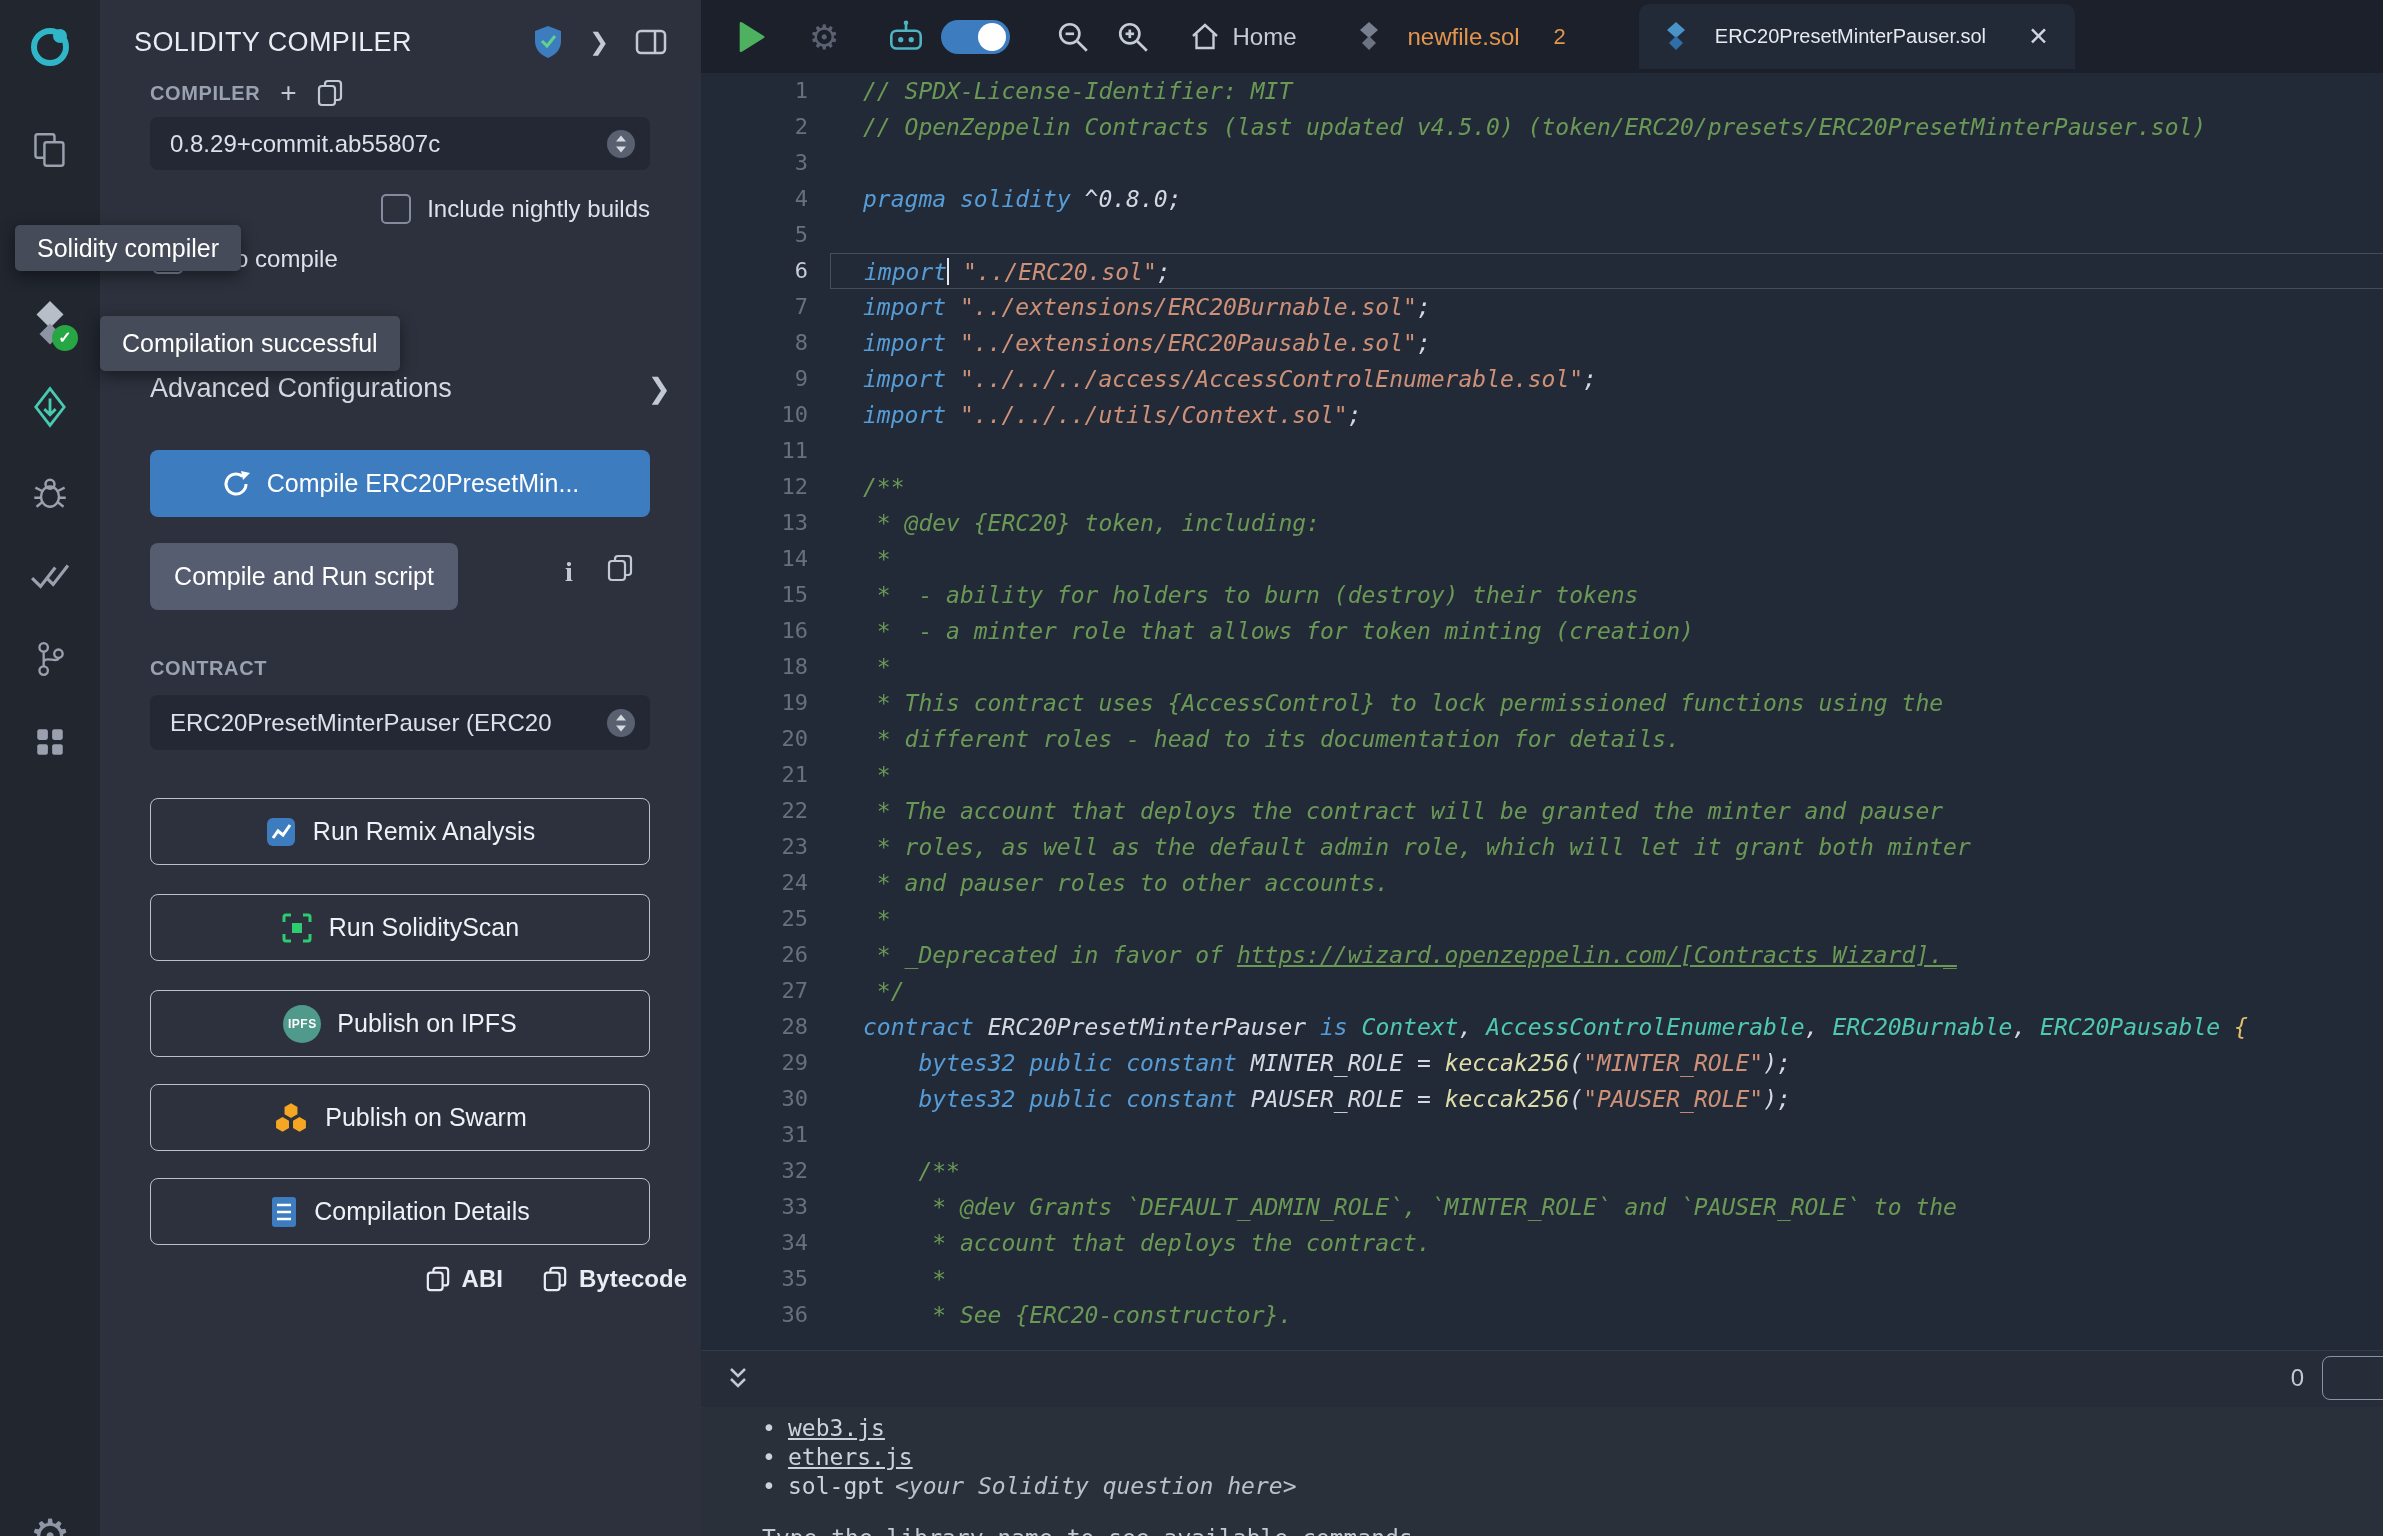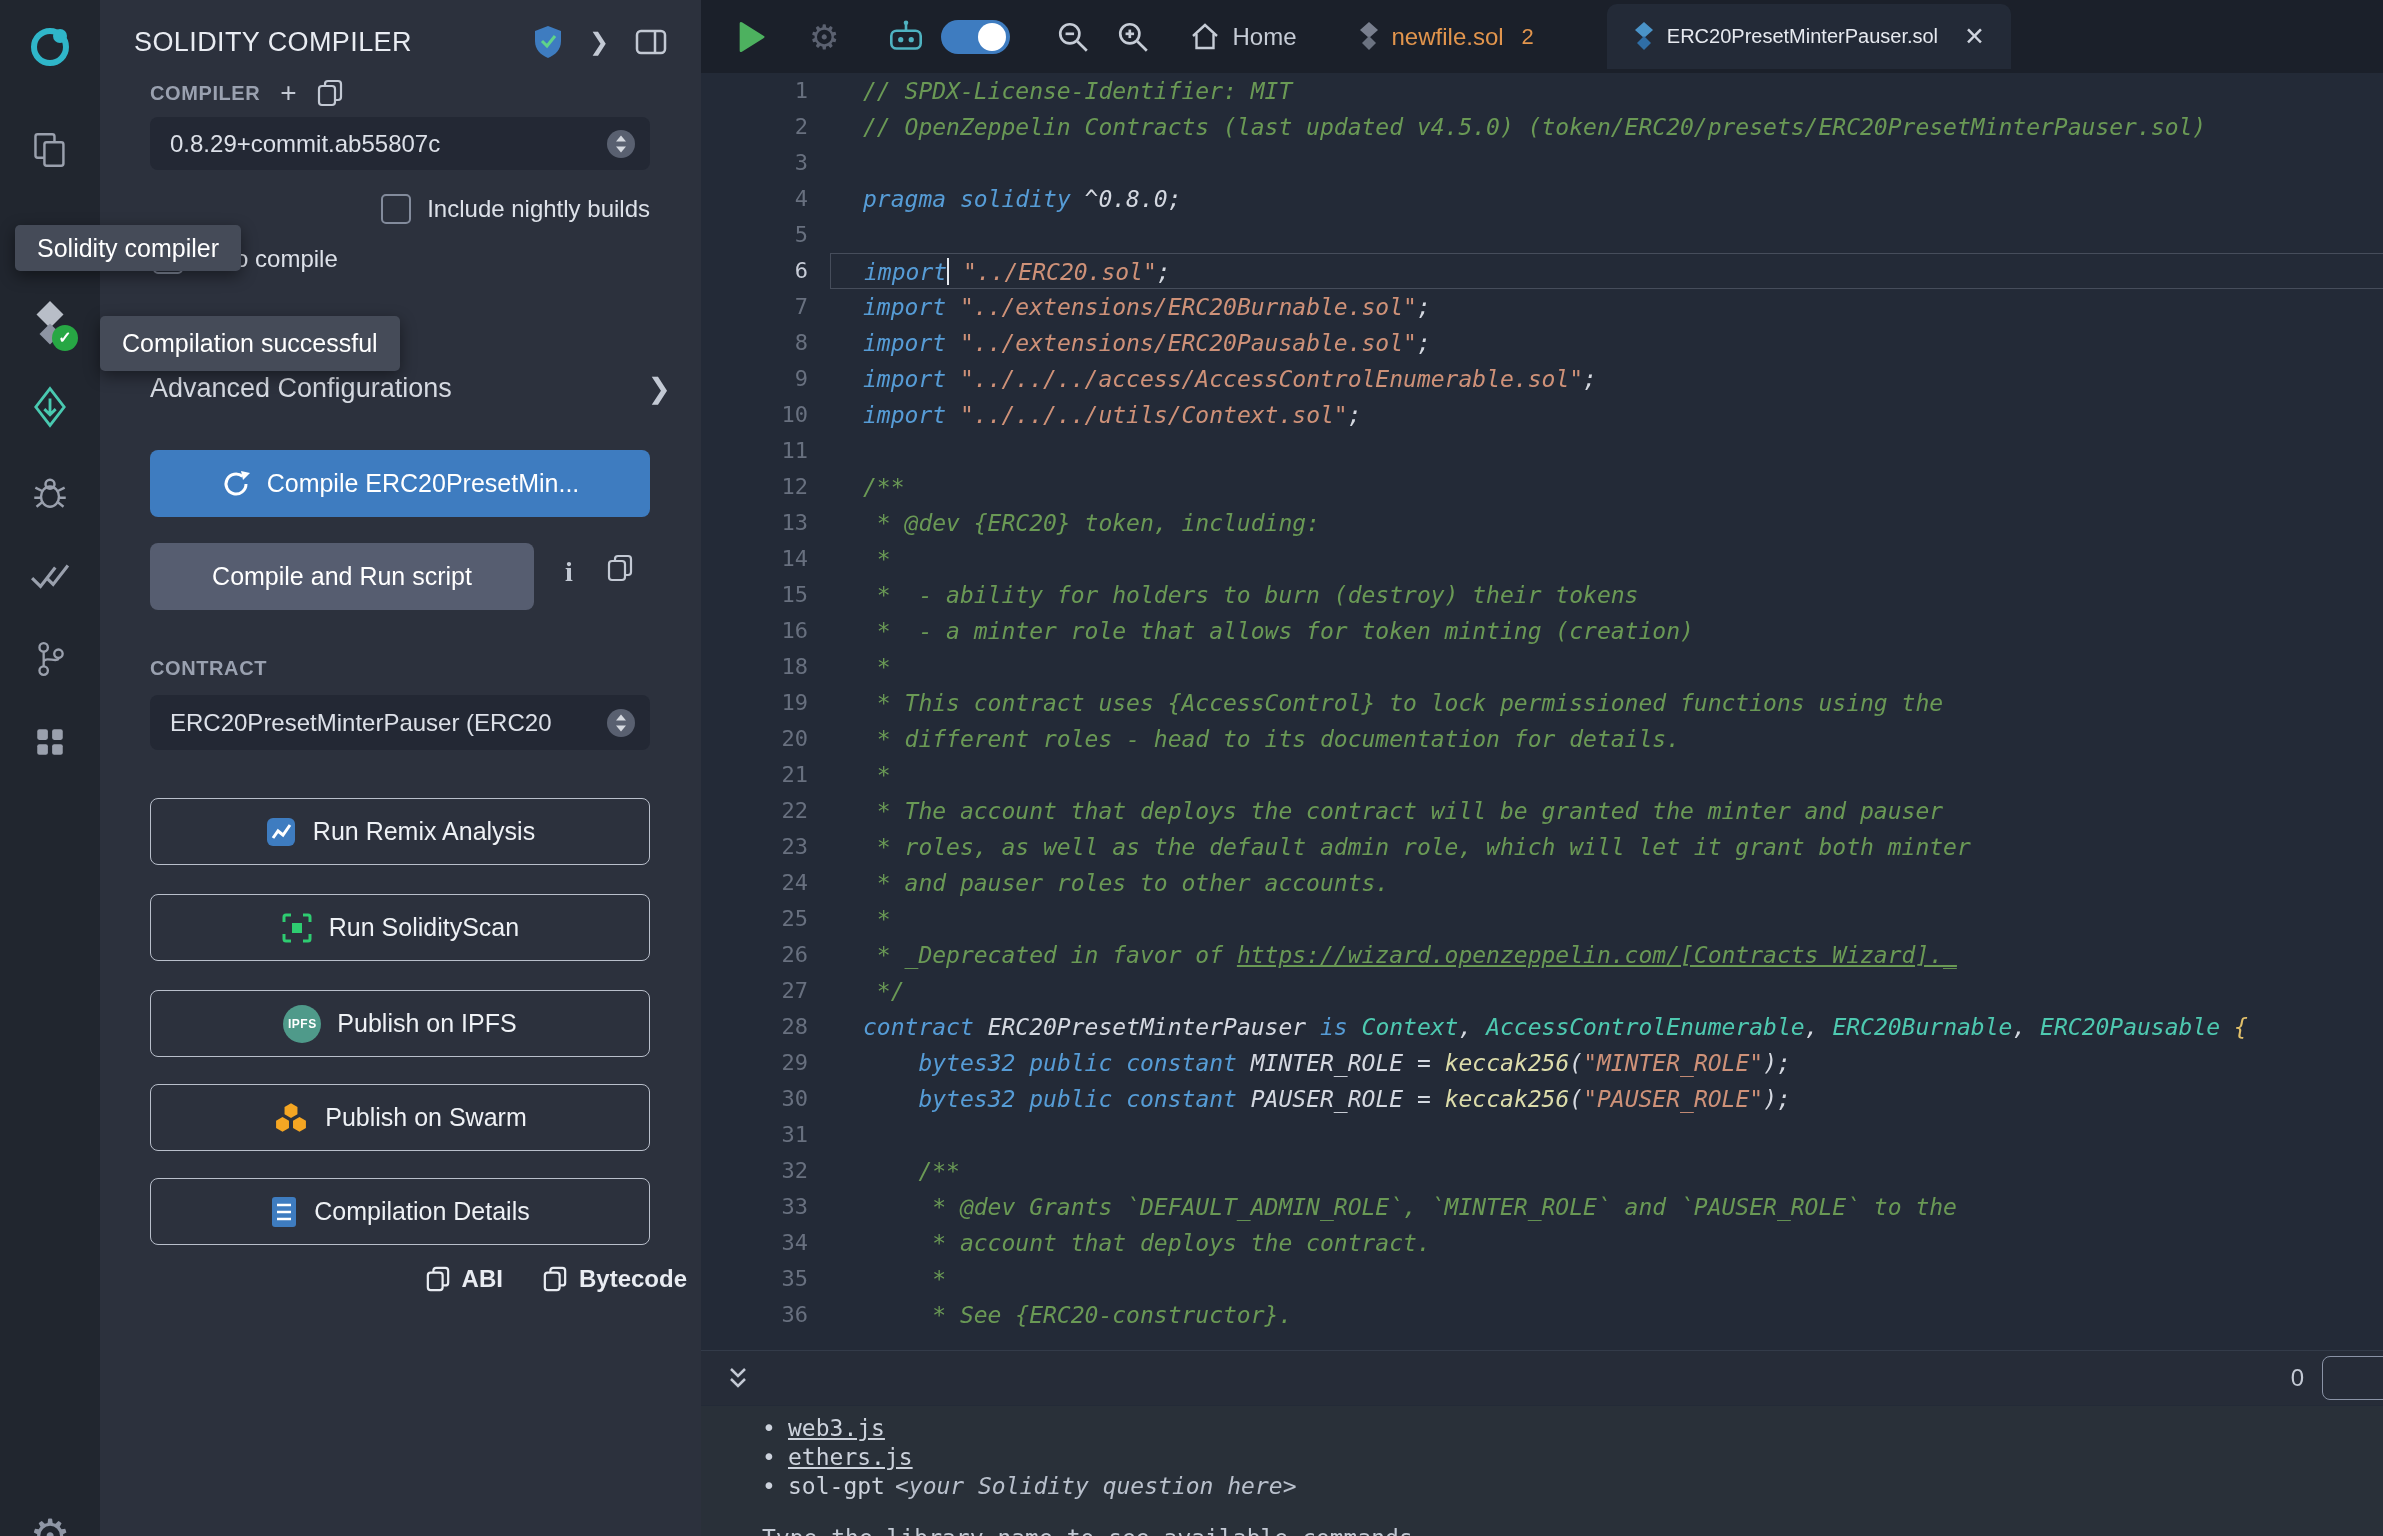--- a/index.html
+++ b/index.html
@@ -28,21 +28,21 @@
             white-space:nowrap; overflow:hidden; }
   .select .stepper { position:absolute; right:14px; top:50%; transform:translateY(-50%); }
   .chk-row { position:absolute; display:flex; align-items:center; gap:16px; font-size:24px; color:#dde1e9; }
   .checkbox { width:30px; height:30px; border:2px solid #838b9c; border-radius:5px; background:transparent; flex:0 0 auto; }
   .adv-row { position:absolute; left:50px; right:30px; top:364px; height:48px; display:flex; align-items:center; }
   .adv-row .label { font-size:27px; color:#d6dae2; }
   .adv-row .chev { margin-left:auto; font-size:28px; }
   .btn { position:absolute; left:50px; height:67px; border-radius:8px; display:flex; align-items:center;
          justify-content:center; gap:16px; font-size:25px; color:#fff; cursor:pointer; }
   .btn-primary { width:500px; background:#3e7cc0; }
-  .btn-secondary { width:384px; background:#565d70; }
+  .btn-secondary { width:308px; background:#565d70; }
   .btn-outline { width:500px; background:transparent; border:1px solid #b9bfcb; color:#eef1f5; }
   .side-glyph { position:absolute; font-size:26px; color:#c3c9d4; }
   .info-glyph { font-family:"Liberation Serif",serif; font-weight:bold; font-size:28px; color:#c3c9d4; }
   .abi-row { position:absolute; right:14px; top:1265px; display:flex; align-items:flex-start; gap:40px; }
   .abi-item { display:flex; align-items:center; gap:12px; font-size:24px; font-weight:bold; color:#e9ecf2; }
   .ipfs-circle { width:38px; height:38px; border-radius:50%; background:#4f9a8a; color:#fff; font-size:12px;
                  font-weight:bold; display:flex; align-items:center; justify-content:center; letter-spacing:0.5px; }
 
   
   .tooltip { position:absolute; background:#454b58; color:#fff; border-radius:5px; display:flex; align-items:center;
@@ -51,21 +51,21 @@
   .tooltip-2 { left:100px; top:316px; height:55px; }
 
   
   .main { position:absolute; left:701px; top:0; right:0; bottom:0; background:#232a37; overflow:hidden; }
   .tabbar { position:absolute; left:0; right:0; top:0; height:73px; background:#1b202a; display:flex; align-items:flex-end; }
   .tb-inner { display:flex; align-items:center; height:73px; }
   .tb-icon { display:flex; align-items:center; justify-content:center; }
   .toggle { width:69px; height:34px; border-radius:17px; background:#3e7cc0; position:relative; }
   .toggle .knob { position:absolute; right:4px; top:3px; width:28px; height:28px; border-radius:50%; background:#fff; }
   .home-label { font-size:24px; color:#c6ccd6; margin-left:12px; }
-  .tab { display:flex; align-items:center; height:73px; padding:0 10px; gap:12px; }
+  .tab { display:flex; align-items:center; height:73px; padding:0 10px; gap:28px; }
   .tab-dirty { color:#e2954d; font-size:24px; }
   .tab-badge { color:#e2954d; font-size:22px; margin-left:6px; }
   .tab-active { height:65px; background:#232a37; border-radius:10px 10px 0 0; padding:0 26px; margin-left:63px; }
   .tab-active .tab-label { color:#e6e9ef; font-size:20px; }
   .tab-close { color:#cfd4de; font-size:25px; margin-left:14px; }
 
   .editor { position:absolute; left:0; right:0; top:73px; height:1277px; overflow:hidden;
             font-family:"DejaVu Sans Mono",monospace; font-size:23px; }
   .code-line { display:flex; height:36px; line-height:36px; }
   .gutter { width:129px; flex:0 0 auto; text-align:right; padding-right:22px; color:#68707f; font-size:22px; }

